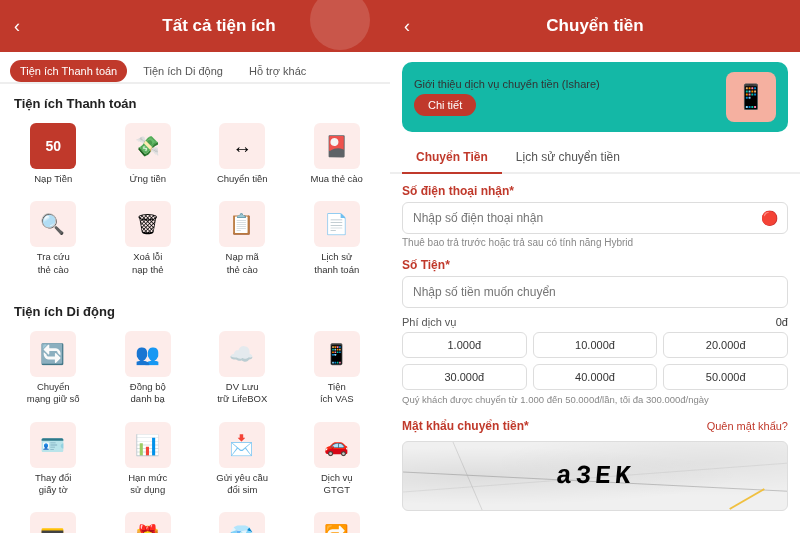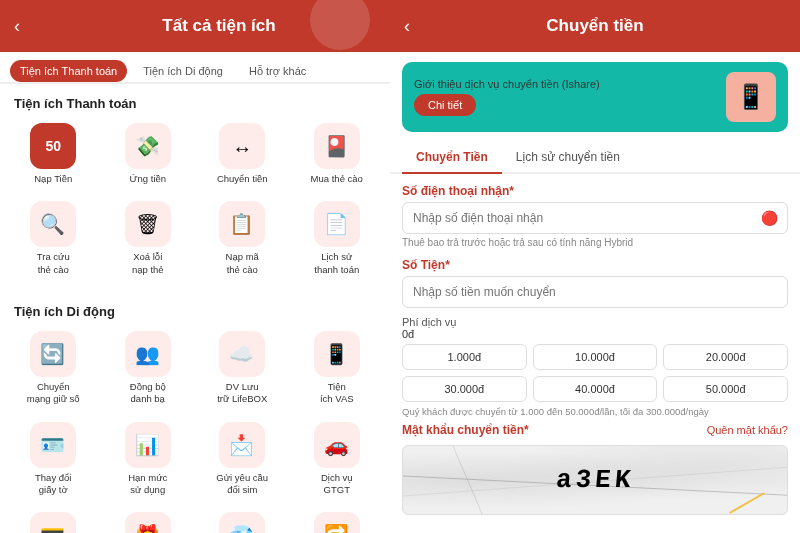--- a/index.html
+++ b/index.html
@@ -107,21 +107,21 @@
       display: flex;
       flex-direction: column;
       align-items: center;
       padding: 6px 2px;
       cursor: pointer;
     }
 
     .icon-box {
       width: 46px;
       height: 46px;
-      border-radius: 12px;
+      border-radius: 6px;
       background: #f8e8e8;
       display: flex;
       align-items: center;
       justify-content: center;
       margin-bottom: 4px;
       font-size: 20px;
     }
 
     .icon-box.red { background: #c0392b; color: #fff; font-size: 14px; font-weight: bold; }
     .icon-box.light-red { background: #fdecea; }
@@ -275,21 +275,20 @@
     .hint-text {
       font-size: 10px;
       color: #888;
       margin: 3px 0 0;
     }
 
     .fee-row {
       display: flex;
       justify-content: space-between;
       margin: 8px 0 4px;
-      flex-direction: column;
     }
 
     .fee-label {
       font-size: 11px;
       color: #555;
     }
 
     .fee-value {
       font-size: 11px;
       color: #333;
@@ -309,21 +308,21 @@
       font-size: 11px;
       color: #333;
       text-align: center;
       cursor: pointer;
       background: #fff;
     }
 
     .quota-text {
       font-size: 9.5px;
       color: #888;
-      margin: 4px 0 6px;
+      margin: 4px 0 14px;
     }
 
     .password-header {
       display: flex;
       justify-content: space-between;
       align-items: center;
       margin: 6px 0 4px;
     }
 
     .forgot-link {

